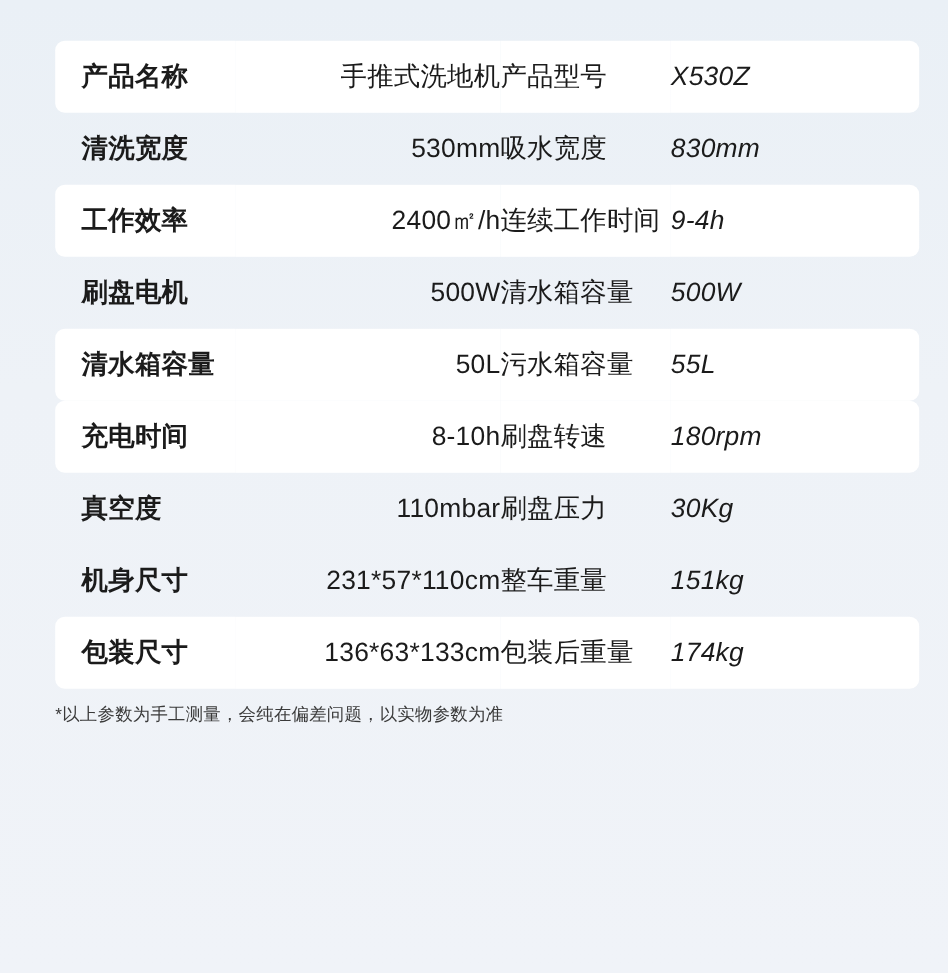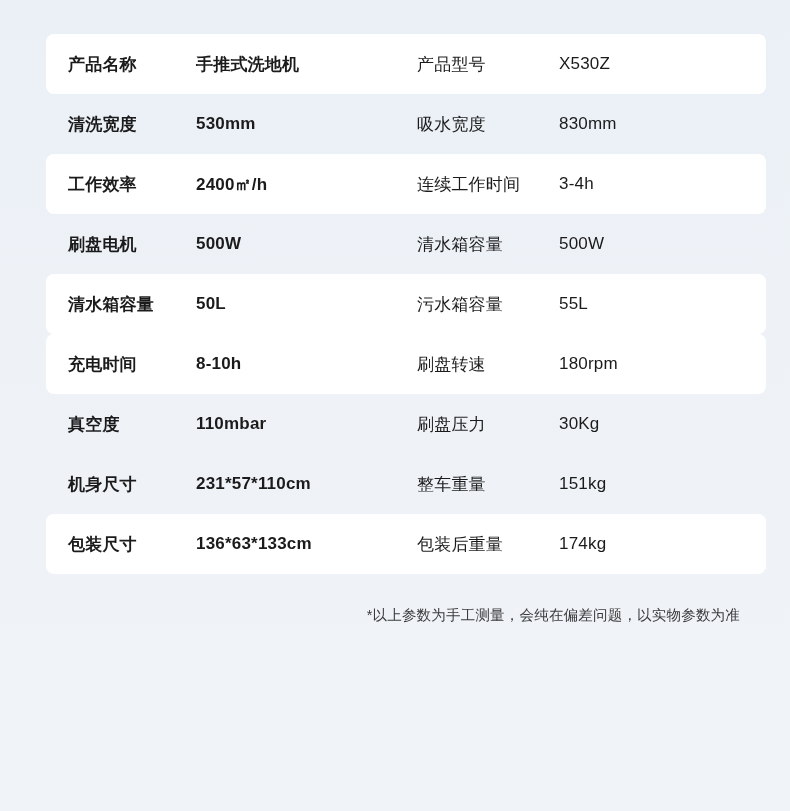--- a/index.html
+++ b/index.html
@@ -31,55 +31,57 @@
   }
   .spec-table tr.odd td {
     background: #ffffff;
   }
   .spec-table tr.even td {
     background: transparent;
   }
   .spec-table td {
     padding: 0;
     vertical-align: middle;
-    font-size: 17px;
+    font-size: 22px;
     color: #1b1b1b;
     letter-spacing: 0.2px;
     margin-top: 33px;
   }
   td.label {
     font-weight: bold;
     padding-left: 22px;
     width: 128px;
     white-space: nowrap;
   }
   td.value {
-    font-weight: bold;
+    font-weight: normal;
     width: 221px;
     white-space: nowrap;
+    text-align: right;
   }
   td.label-r {
     font-weight: normal;
     width: 142px;
     white-space: nowrap;
     padding-left: 0;
   }
   td.value-r {
     font-weight: normal;
     width: 207px;
     white-space: nowrap;
+    font-style: italic;
   }
   tr.odd td.label { border-top-left-radius: 8px; border-bottom-left-radius: 8px; }
   tr.odd td.value-r { border-top-right-radius: 8px; border-bottom-right-radius: 8px; }
   .footnote {
     width: 698px;
-    text-align: right;
+    text-align: left;
     font-size: 14.5px;
     color: #3a3a3a;
-    margin-top: 32px;
+    margin-top: 12px;
     padding-right: 4px;
     box-sizing: border-box;
     letter-spacing: 0.2px;
   }
 </style>
 </head>
 <body>
 
 <div class="page">
   <table class="spec-table">
@@ -93,21 +95,21 @@
       <tr class="even">
         <td class="label">清洗宽度</td>
         <td class="value">530mm</td>
         <td class="label-r">吸水宽度</td>
         <td class="value-r">830mm</td>
       </tr>
       <tr class="odd">
         <td class="label">工作效率</td>
         <td class="value">2400㎡/h</td>
         <td class="label-r">连续工作时间</td>
-        <td class="value-r">3-4h</td>
+        <td class="value-r">9-4h</td>
       </tr>
       <tr class="even">
         <td class="label">刷盘电机</td>
         <td class="value">500W</td>
         <td class="label-r">清水箱容量</td>
         <td class="value-r">500W</td>
       </tr>
       <tr class="odd">
         <td class="label">清水箱容量</td>
         <td class="value">50L</td>

